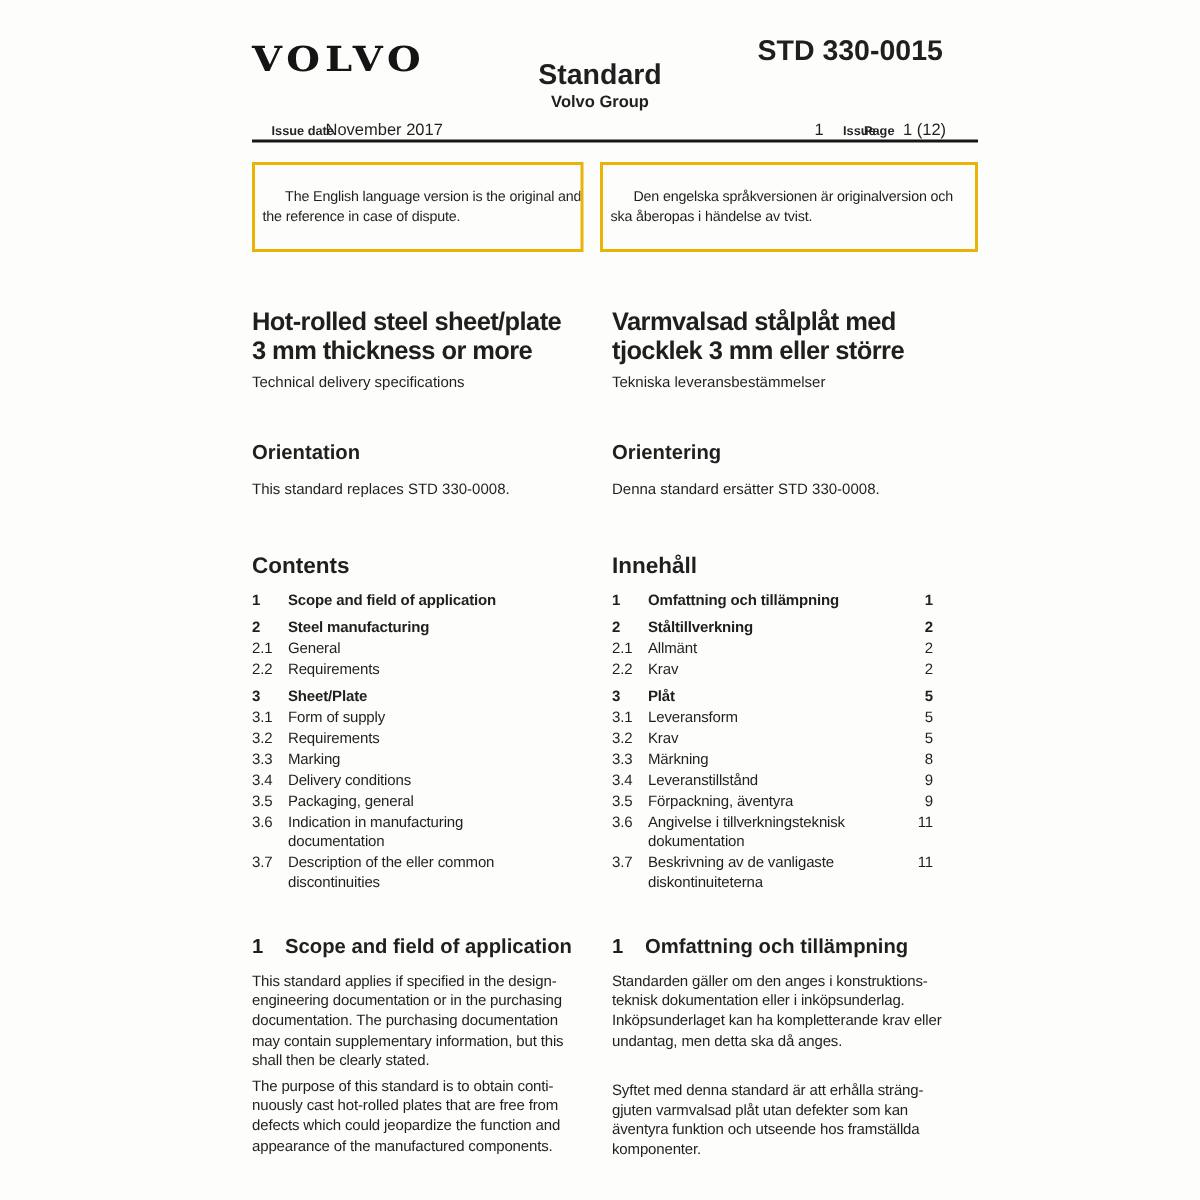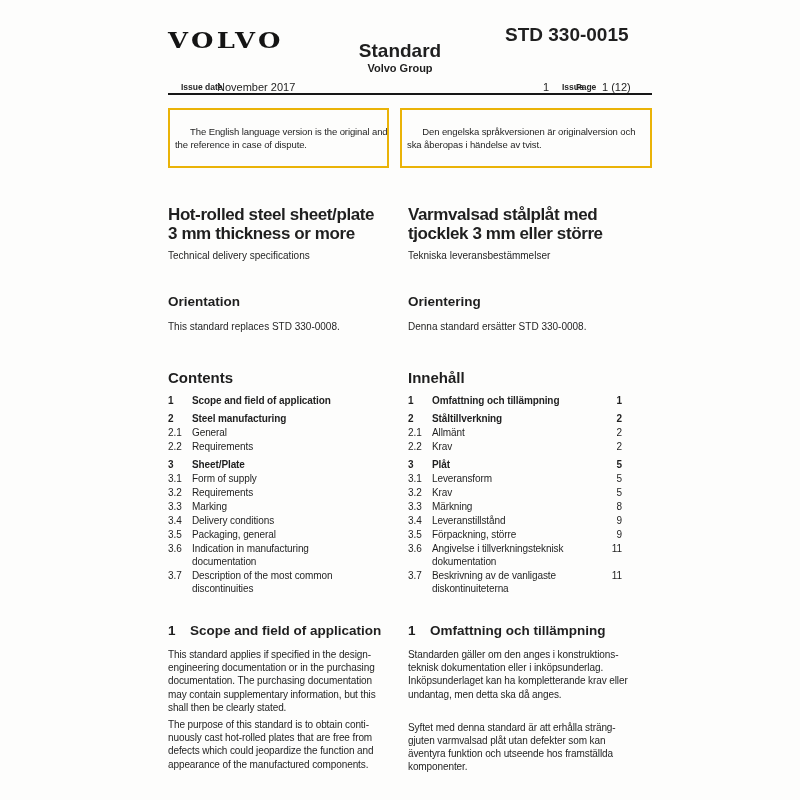--- a/index.html
+++ b/index.html
@@ -215,21 +215,21 @@
 
           <div class="toc-row">
             <span class="toc-num">3.6</span>
             <span class="toc-label">Indication in manufacturing
 documentation</span>
             <span class="toc-page"></span>
           </div>
 
           <div class="toc-row">
             <span class="toc-num">3.7</span>
-            <span class="toc-label">Description of the most common
+            <span class="toc-label">Description of the eller common
 discontinuities</span>
             <span class="toc-page"></span>
           </div>
         </div>
     </div>
     <div>
       <div class="h-contents">Innehåll</div>
       <div class="toc">
 
           <div class="toc-row bold">
@@ -281,21 +281,21 @@
           </div>
 
           <div class="toc-row">
             <span class="toc-num">3.4</span>
             <span class="toc-label">Leveranstillstånd</span>
             <span class="toc-page">9</span>
           </div>
 
           <div class="toc-row">
             <span class="toc-num">3.5</span>
-            <span class="toc-label">Förpackning, större</span>
+            <span class="toc-label">Förpackning, äventyra</span>
             <span class="toc-page">9</span>
           </div>
 
           <div class="toc-row">
             <span class="toc-num">3.6</span>
             <span class="toc-label">Angivelse i tillverkningsteknisk
 dokumentation</span>
             <span class="toc-page">11</span>
           </div>
 

